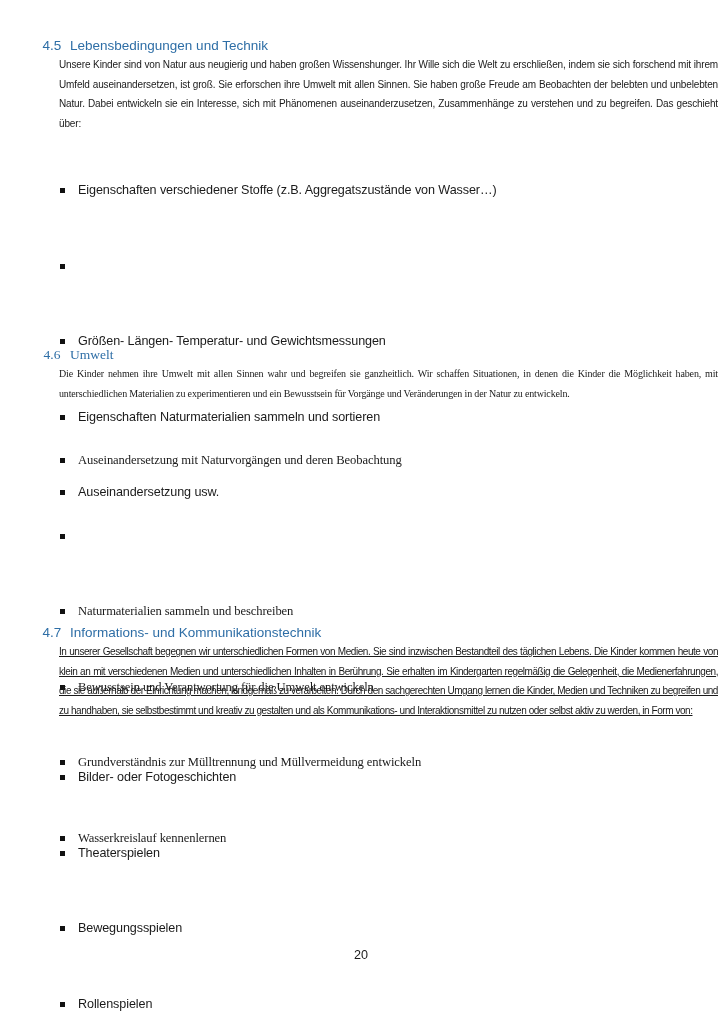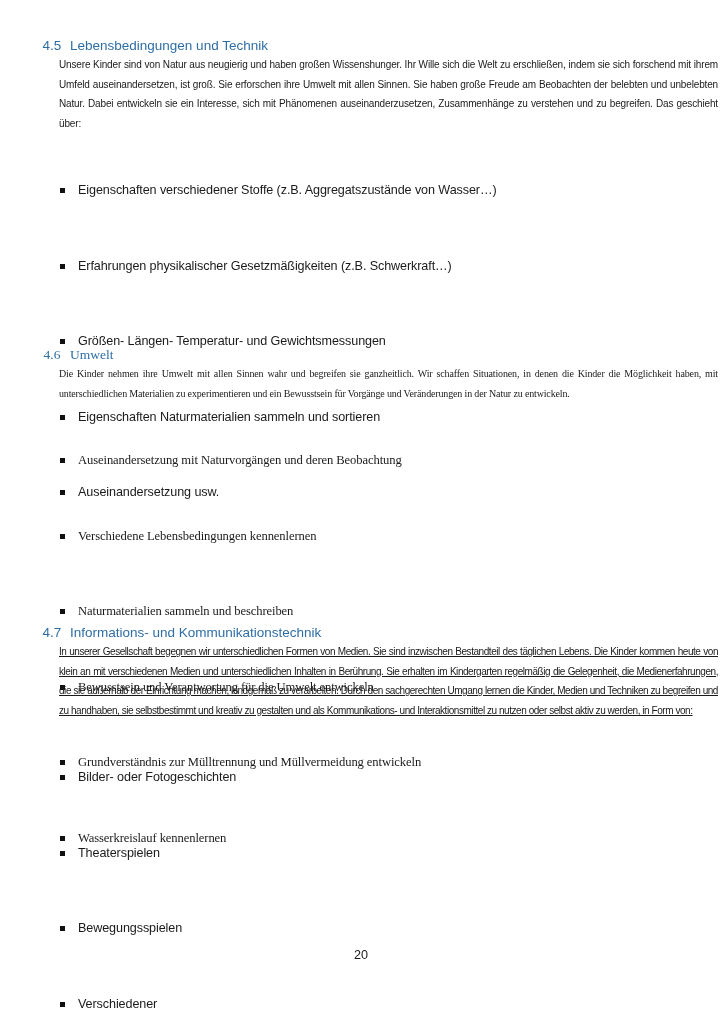--- a/index.html
+++ b/index.html
@@ -38,51 +38,51 @@
 
 <div class="page">
 
   <div class="section" style="top:37px;">
     <div class="heading" style="color: rgb(46, 110, 166);">
       <span class="num">4.5</span><span>Lebensbedingungen und Technik</span>
     </div>
     <div class="para last-left">Unsere Kinder sind von Natur aus neugierig und haben großen Wissenshunger. Ihr Wille sich die Welt zu erschließen, indem sie sich forschend mit ihrem Umfeld auseinandersetzen, ist groß. Sie erforschen ihre Umwelt mit allen Sinnen. Sie haben große Freude am Beobachten der belebten und unbelebten Natur. Dabei entwickeln sie ein Interesse, sich mit Phänomenen auseinanderzusetzen, Zusammenhänge zu verstehen und zu begreifen. Das geschieht über:</div>
     <ul class="bullets">
       <li><span class="bullet"></span><span>Eigenschaften verschiedener Stoffe (z.B. Aggregatszustände von Wasser…)</span></li>
-      <li><span class="bullet"></span><span>Erfahrungen physikalischer Gesetzmäßigkeiten (z.B. Schwerkraft…)</span></li>
+      <li><span class="bullet"></span></li>
       <li><span class="bullet"></span><span>Größen- Längen- Temperatur- und Gewichtsmessungen</span></li>
       <li><span class="bullet"></span><span>Eigenschaften Naturmaterialien sammeln und sortieren</span></li>
       <li><span class="bullet"></span><span>Auseinandersetzung usw.</span></li>
     </ul>
   </div>
 
   <div class="section" style="top:346px;font-family:Liberation Serif, serif;">
     <div class="heading" style="color: rgb(46, 110, 166);">
       <span class="num">4.6</span><span>Umwelt</span>
     </div>
     <div class="para last-left">Die Kinder nehmen ihre Umwelt mit allen Sinnen wahr und begreifen sie ganzheitlich. Wir schaffen Situationen, in denen die Kinder die Möglichkeit haben, mit unterschiedlichen Materialien zu experimentieren und ein Bewusstsein für Vorgänge und Veränderungen in der Natur zu entwickeln.</div>
     <ul class="bullets">
       <li><span class="bullet"></span><span>Auseinandersetzung mit Naturvorgängen und deren Beobachtung</span></li>
-      <li><span class="bullet"></span><span>Verschiedene Lebensbedingungen kennenlernen</span></li>
+      <li><span class="bullet"></span></li>
       <li><span class="bullet"></span><span>Naturmaterialien sammeln und beschreiben</span></li>
       <li><span class="bullet"></span><span>Bewusstsein und Verantwortung für die Umwelt entwickeln</span></li>
       <li><span class="bullet"></span><span>Grundverständnis zur Mülltrennung und Müllvermeidung entwickeln</span></li>
       <li><span class="bullet"></span><span>Wasserkreislauf kennenlernen</span></li>
     </ul>
   </div>
 
   <div class="section" style="top:624px;">
     <div class="heading" style="color: rgb(46, 110, 166);">
       <span class="num">4.7</span><span>Informations- und Kommunikationstechnik</span>
     </div>
     <div class="para tight last-left">In unserer Gesellschaft begegnen wir unterschiedlichen Formen von Medien. Sie sind inzwischen Bestandteil des täglichen Lebens. Die Kinder kommen heute von klein an mit verschiedenen Medien und unterschiedlichen Inhalten in Berührung. Sie erhalten im Kindergarten regelmäßig die Gelegenheit, die Medienerfahrungen, die sie außerhalb der Einrichtung machen, kindgemäß zu verarbeiten. Durch den sachgerechten Umgang lernen die Kinder, Medien und Techniken zu begreifen und zu handhaben, sie selbstbestimmt und kreativ zu gestalten und als Kommunikations- und Interaktionsmittel zu nutzen oder selbst aktiv zu werden, in Form von:</div>
     <ul class="bullets">
       <li><span class="bullet"></span><span>Bilder- oder Fotogeschichten</span></li>
       <li><span class="bullet"></span><span>Theaterspielen</span></li>
       <li><span class="bullet"></span><span>Bewegungsspielen</span></li>
-      <li><span class="bullet"></span><span>Verschiedener</span></li>
+      <li><span class="bullet"></span><span>Rollenspielen</span></li>
       <li><span class="bullet"></span><span>Hörspielen</span></li>
       <li><span class="bullet"></span><span>Videofilmen</span></li>
     </ul>
   </div>
 
   <div class="page-number">20</div>
 </div>
 
 </body></html>

